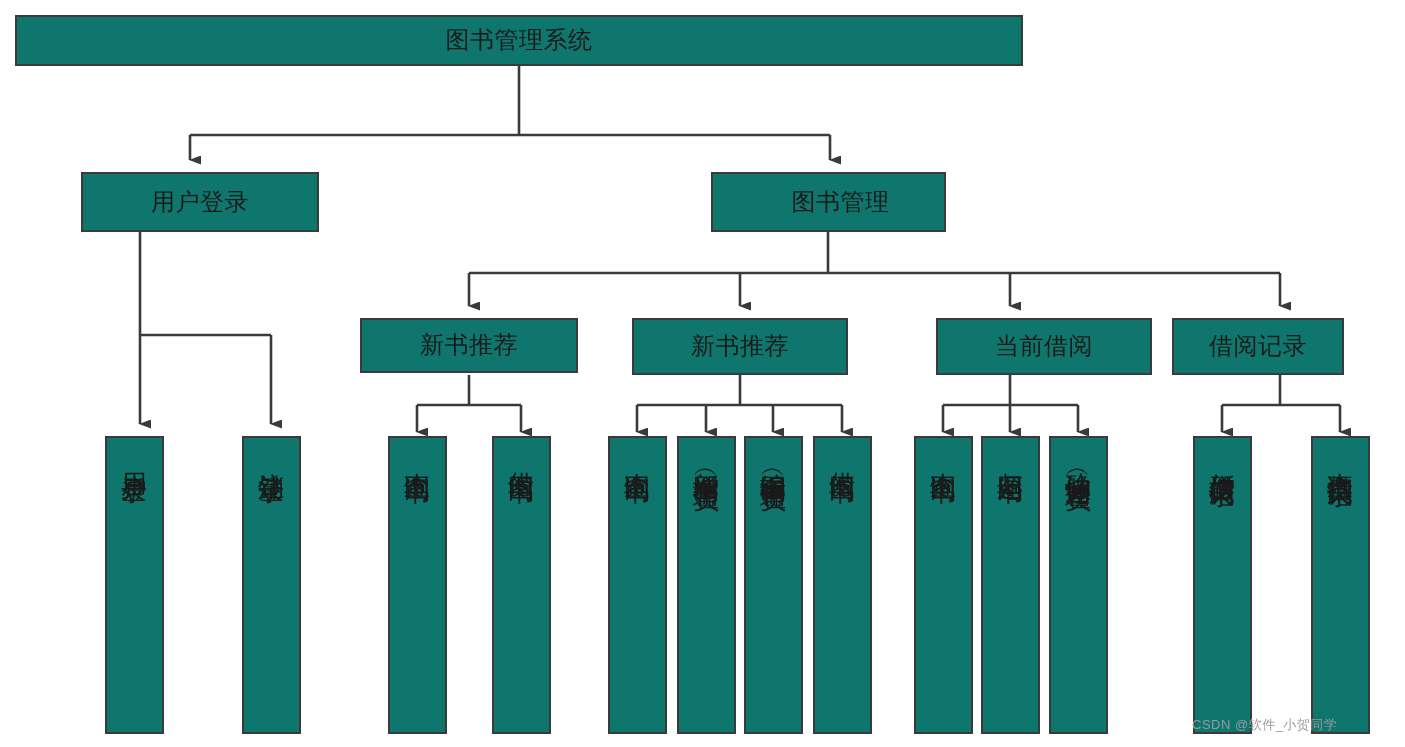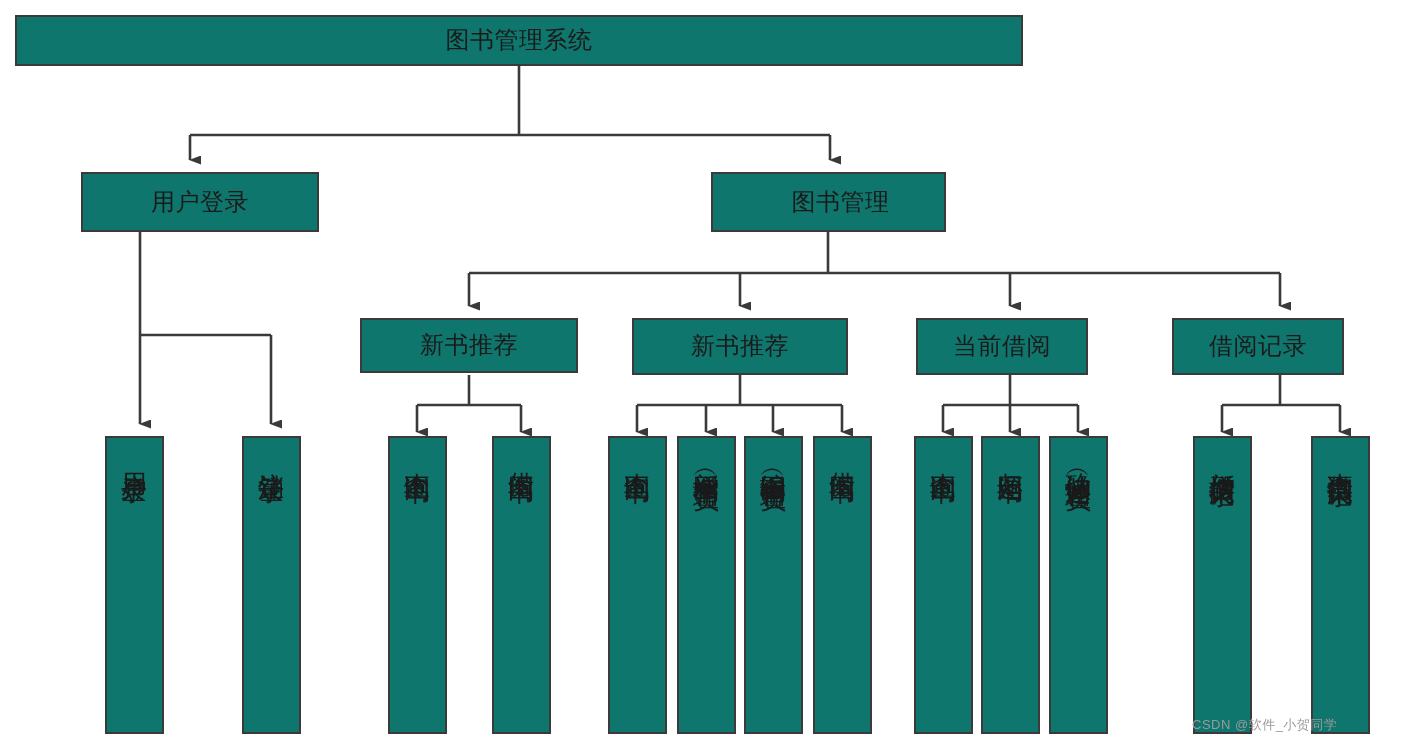--- a/index.html
+++ b/index.html
@@ -132,21 +132,21 @@
   <div class="node horiz" style="left:711px; top:172px; width:235px; height:60px;padding-left:24px;">
     <span class="node-label">图书管理</span>
   </div>
 
   <div class="node horiz" style="left:360px; top:318px; width:218px; height:55px;">
     <span class="node-label">新书推荐</span>
   </div>
   <div class="node horiz" style="left:632px; top:318px; width:216px; height:57px;">
     <span class="node-label">新书推荐</span>
   </div>
-  <div class="node horiz" style="left:916px; top:318px; width:172px; height:57px;">
+  <div class="node horiz" style="left:936px; top:318px; width:216px; height:57px;">
     <span class="node-label">当前借阅</span>
   </div>
   <div class="node horiz" style="left:1172px; top:318px; width:172px; height:57px;">
     <span class="node-label">借阅记录</span>
   </div>
 
   <div class="node vert" style="left:105px; top:436px; width:59px; height:298px;">
     <span class="node-label">用户登录</span>
   </div>
   <div class="node vert" style="left:242px; top:436px; width:59px; height:298px;">

